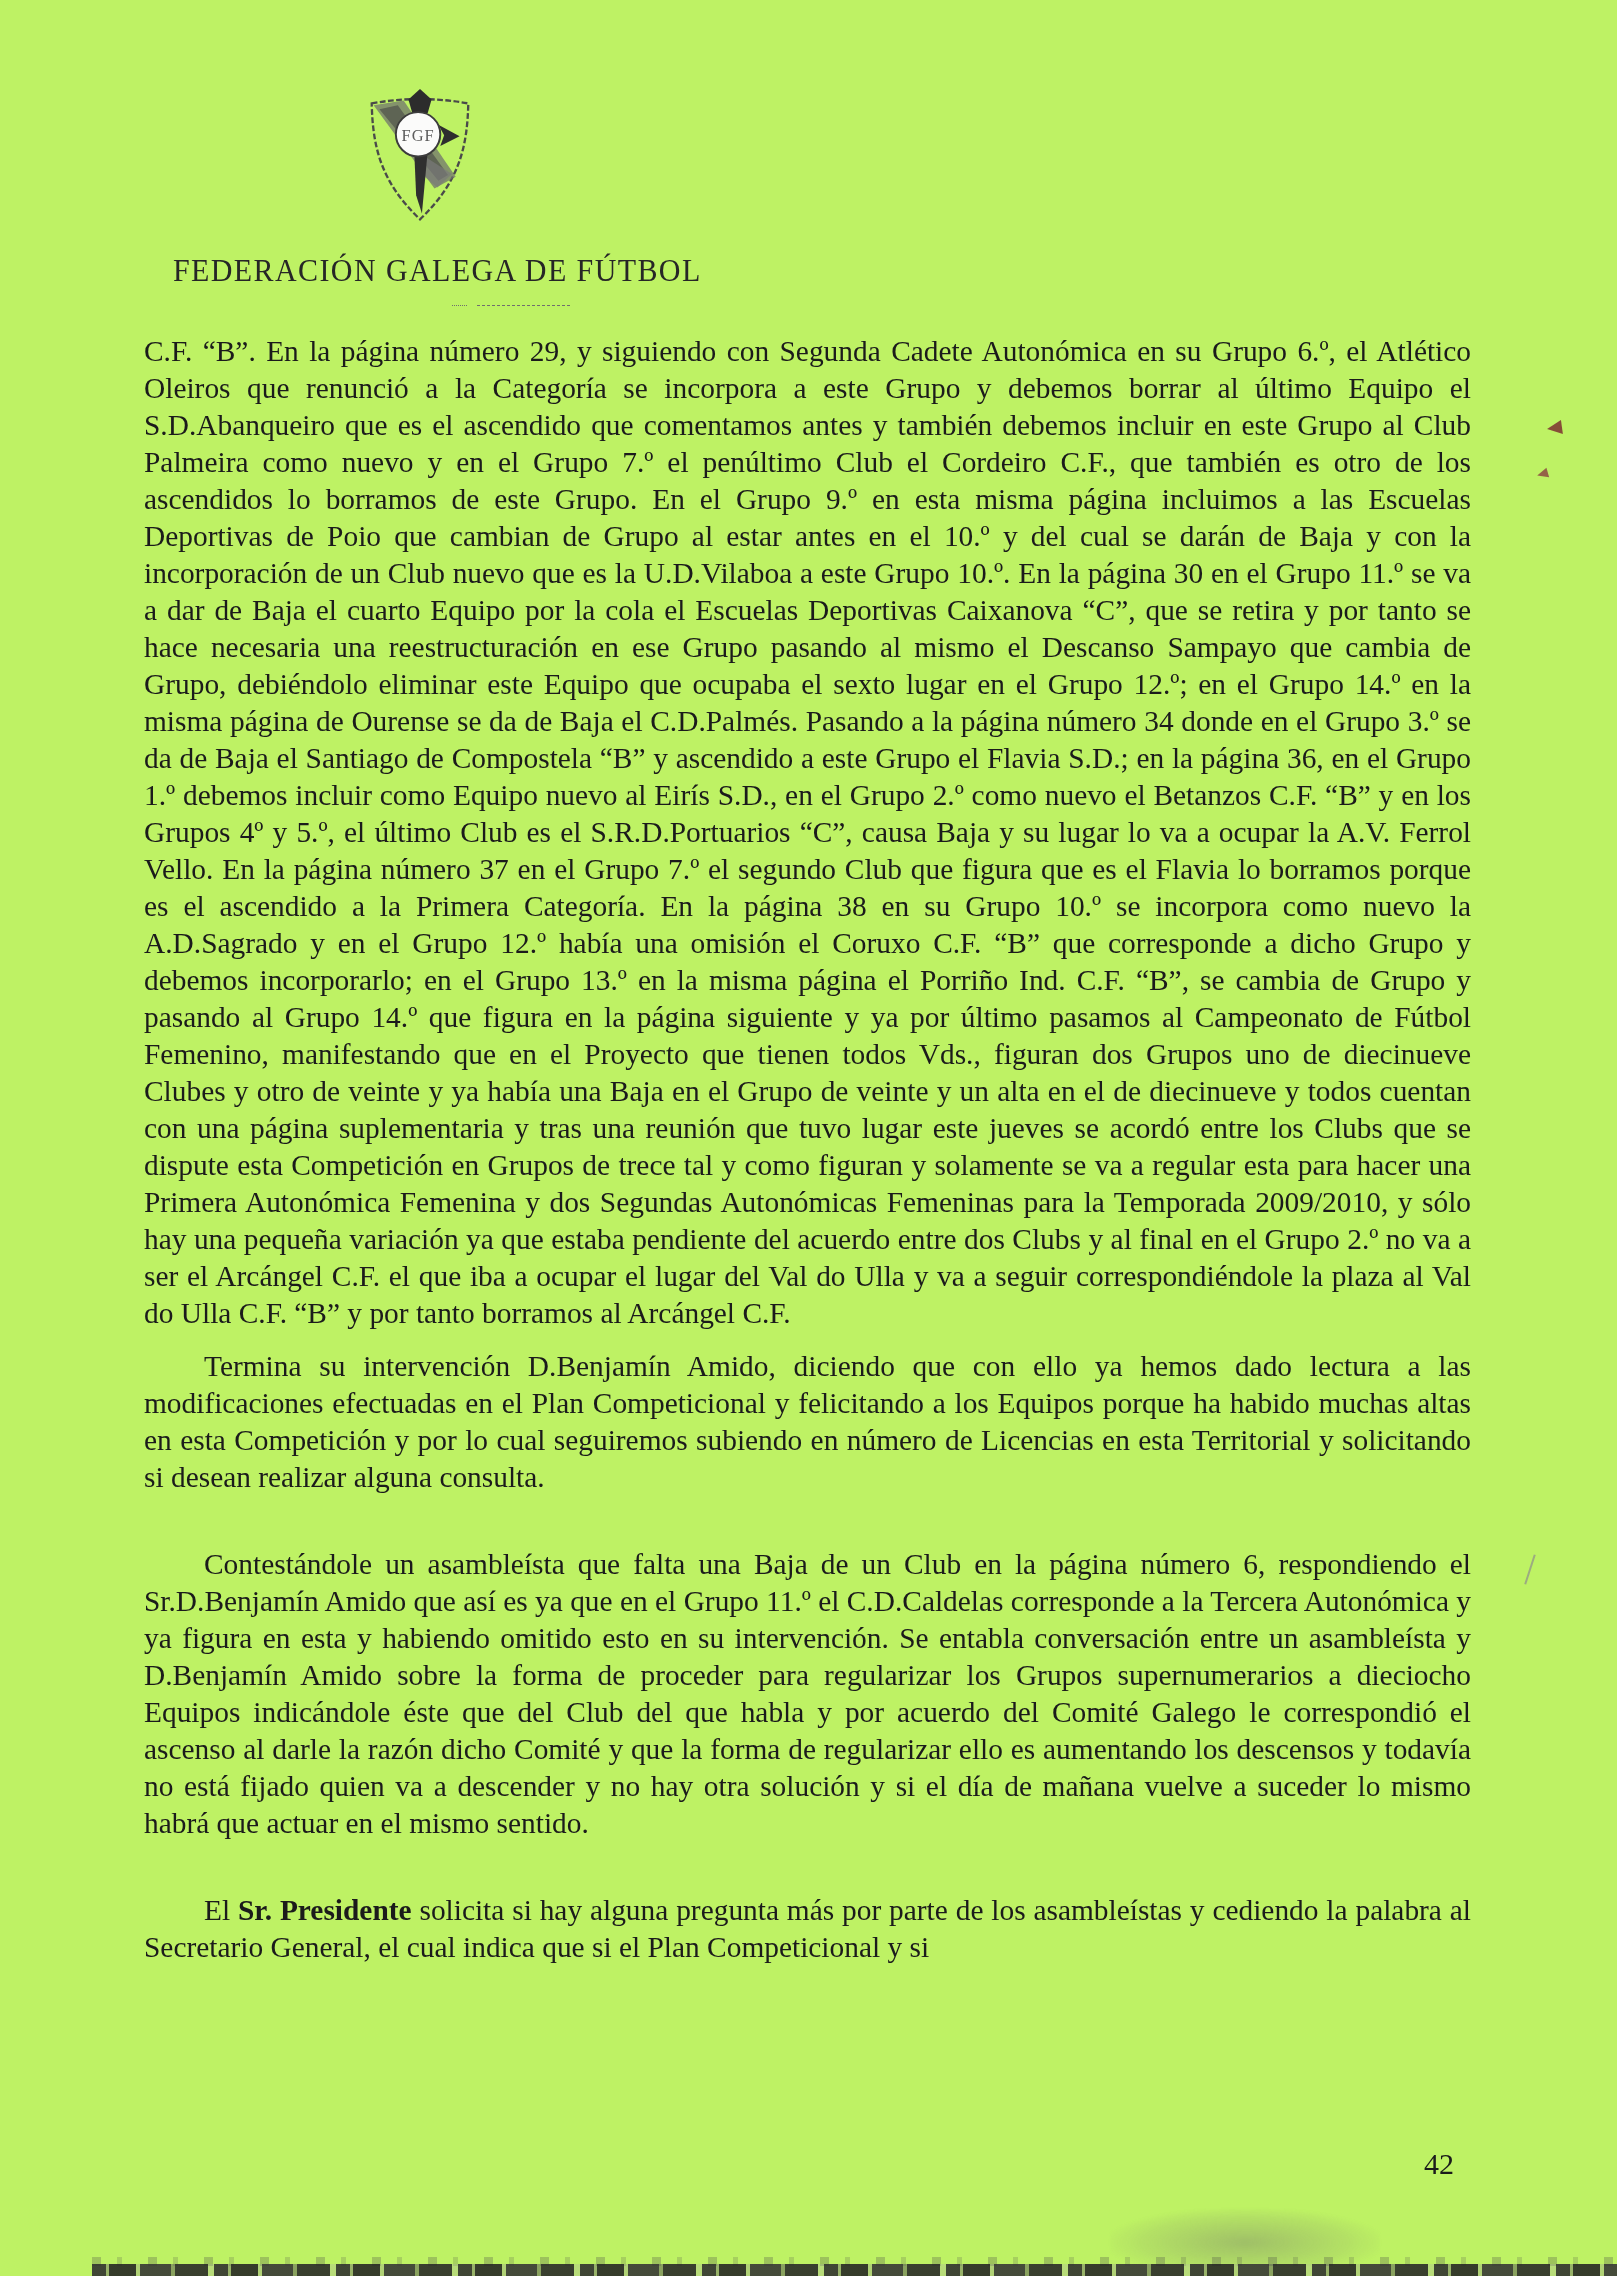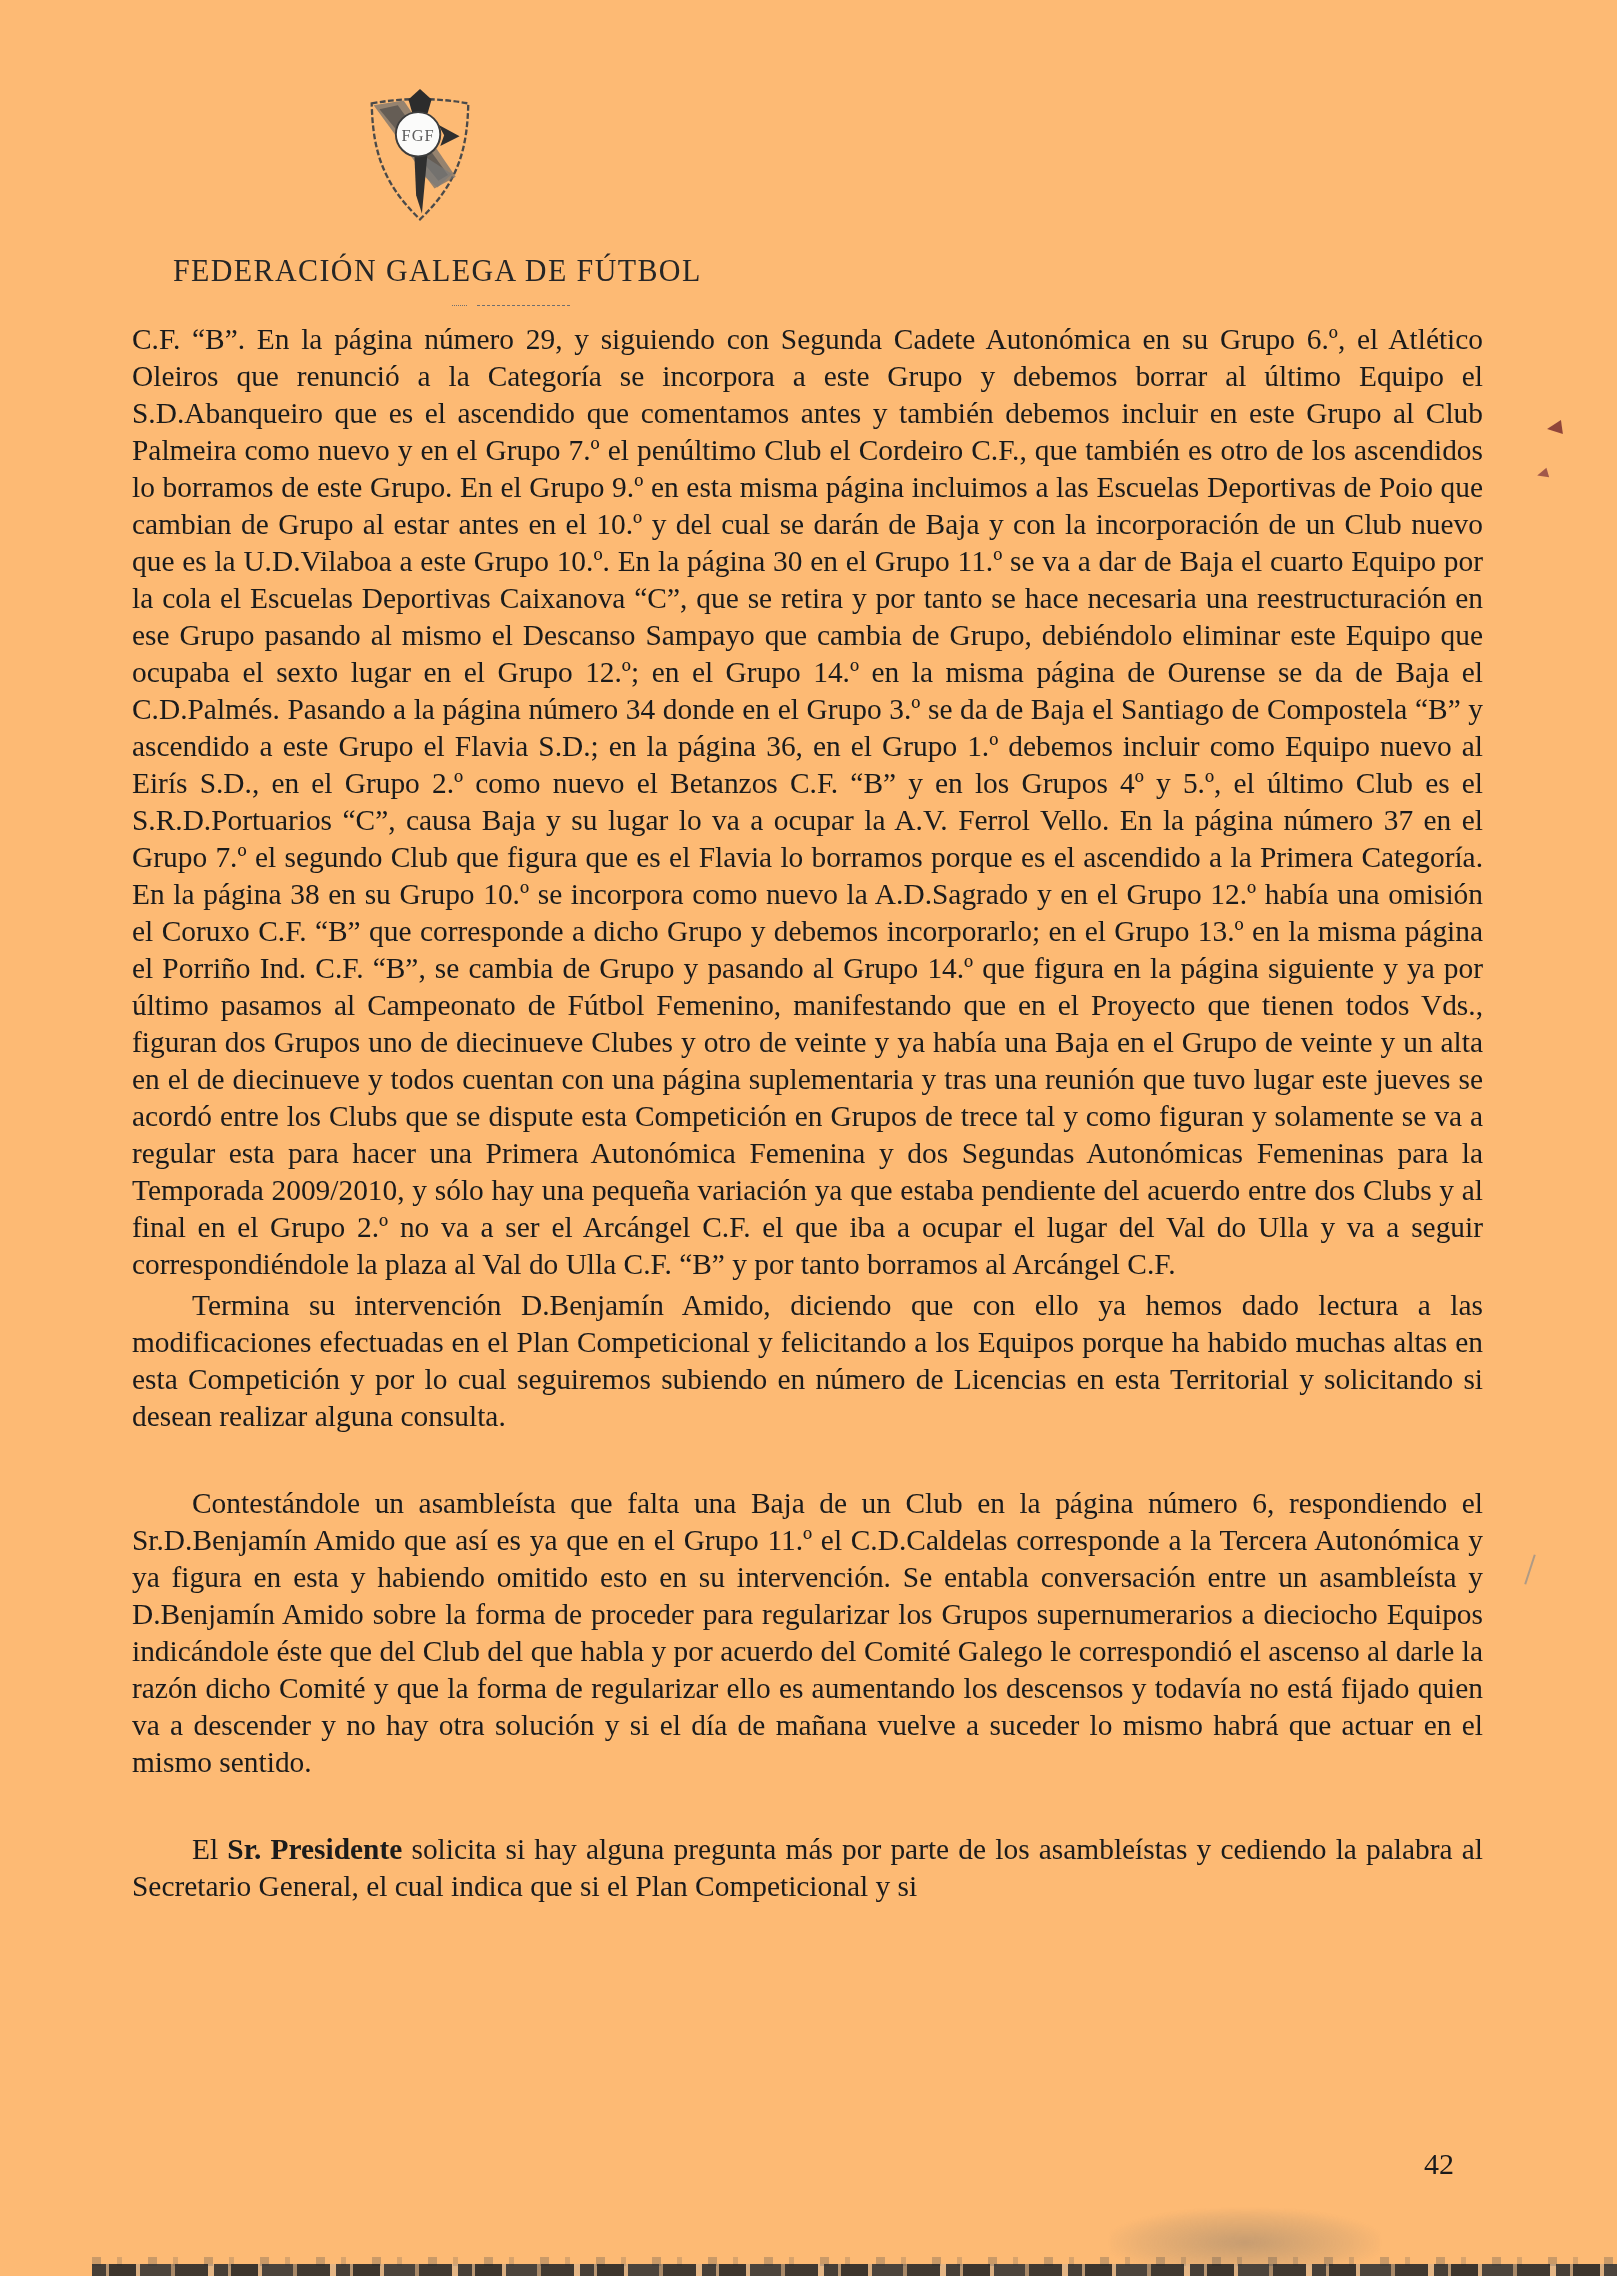--- a/index.html
+++ b/index.html
@@ -1,21 +1,21 @@
 <!DOCTYPE html>
 <html><head>
 <meta charset="utf-8">
 <style>
   html, body { margin: 0; padding: 0; background: #d9d9d9; }
   .page {
     position: relative;
     width: 1617px;
     height: 2277px;
     margin: 0 auto;
-    background: #fdba74;
+    background: #bef264;
     overflow: hidden;
     font-family: "Liberation Serif", serif;
     color: #1a1a1a;
   }
 
   
   .logo {
     position: absolute;
     left: 359px;
     top: 87px;
@@ -50,21 +50,21 @@
   .body-text {
     position: absolute;
     left: 128px;
     top: 317px;
     width: 1359px;
     font-size: 29.4px;
     line-height: 37px;
     text-align: justify;
     color: #1b1b1b;
   }
-  .body-text p { margin: 4px; }
+  .body-text p { margin: 16px; }
   .indent { text-indent: 60px; }
   .gap-before { margin-top: 50px !important; }
   .bold { font-weight: bold; }
 
   
   .page-number {
     position: absolute;
     left: 1424px;
     top: 2147px;
     font-size: 30px;

